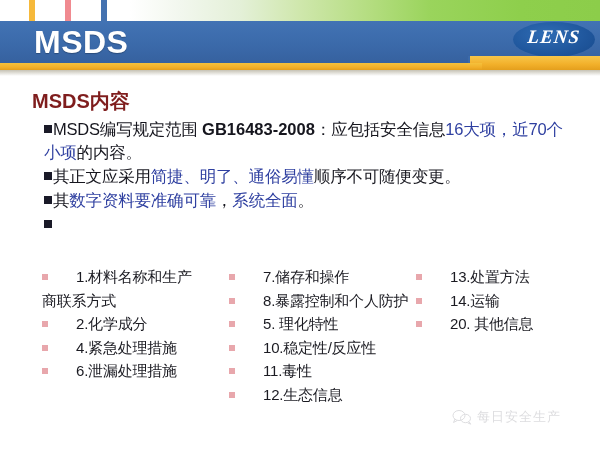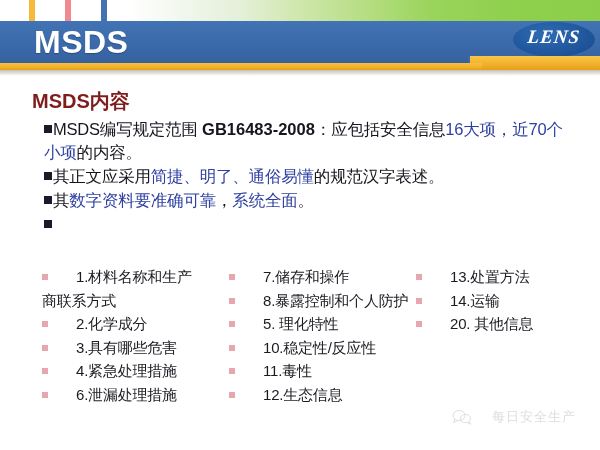--- a/index.html
+++ b/index.html
@@ -121,21 +121,20 @@
   
   .watermark{
     position:absolute;left:452px;top:408px;
     display:flex;align-items:center;gap:5px;
     opacity:.30;
   }
   .wm-icon{width:20px;height:16px;position:relative;}
   .wm-text{
     font-size:13px;color:#8e8e96;letter-spacing:1px;
     font-family:"Liberation Sans","DejaVu Sans",sans-serif;
-    margin-left:15px;
   }
 </style>
 </head>
 <body>
 
 <div class="slide">
 
   <div class="topstrip">
     <div class="bar bar-orange"></div>
     <div class="bar bar-pink"></div>
@@ -150,31 +149,31 @@
 
   <div class="gold-notch"></div>
   <div class="gold-right"></div>
   <div class="gold-left"></div>
   <div class="banner-shadow"></div>
 
   <div class="page-title">MSDS内容</div>
 
   <div class="bullets">
       <div class="bullet-line"><span class="sq"></span><span class="dark">MSDS编写规定范围 </span><span class="dark bold">GB16483-2008</span><span class="dark">：应包括安全信息</span><span class="blue">16大项，近70个小项</span><span class="dark">的内容。</span></div>
-      <div class="bullet-line"><span class="sq"></span><span class="dark">其正文应采用</span><span class="blue">简捷、明了、通俗易懂</span><span class="dark">的规范汉字表述。</span></div>
+      <div class="bullet-line"><span class="sq"></span><span class="dark">其正文应采用</span><span class="blue">简捷、明了、通俗易懂</span><span class="dark">顺序不可随便变更。</span></div>
       <div class="bullet-line"><span class="sq"></span><span class="dark">其</span><span class="blue">数字资料要准确可靠</span><span class="dark">，</span><span class="blue">系统全面</span><span class="dark">。</span></div>
       <div class="bullet-line"><span class="sq"></span></div>
     </div>
 
   <div class="cols">
     <div class="col col1">
         <div class="li"><span class="minisq"></span><span>1.材料名称和生产</span></div>
         <div class="li cont">商联系方式</div>
         <div class="li"><span class="minisq"></span><span>2.化学成分</span></div>
-        <div class="li"><span class="minisq"></span><span>3.具有哪些危害</span></div>
+        <div class="li"><span class="minisq"></span></div>
         <div class="li"><span class="minisq"></span><span>4.紧急处理措施</span></div>
         <div class="li"><span class="minisq"></span><span>6.泄漏处理措施</span></div>
       </div>
     <div class="col col2">
         <div class="li"><span class="minisq"></span><span>7.储存和操作</span></div>
         <div class="li"><span class="minisq"></span><span>8.暴露控制和个人防护</span></div>
         <div class="li"><span class="minisq"></span><span>5. 理化特性</span></div>
         <div class="li"><span class="minisq"></span><span>10.稳定性/反应性</span></div>
         <div class="li"><span class="minisq"></span><span>11.毒性</span></div>
         <div class="li"><span class="minisq"></span><span>12.生态信息</span></div>

